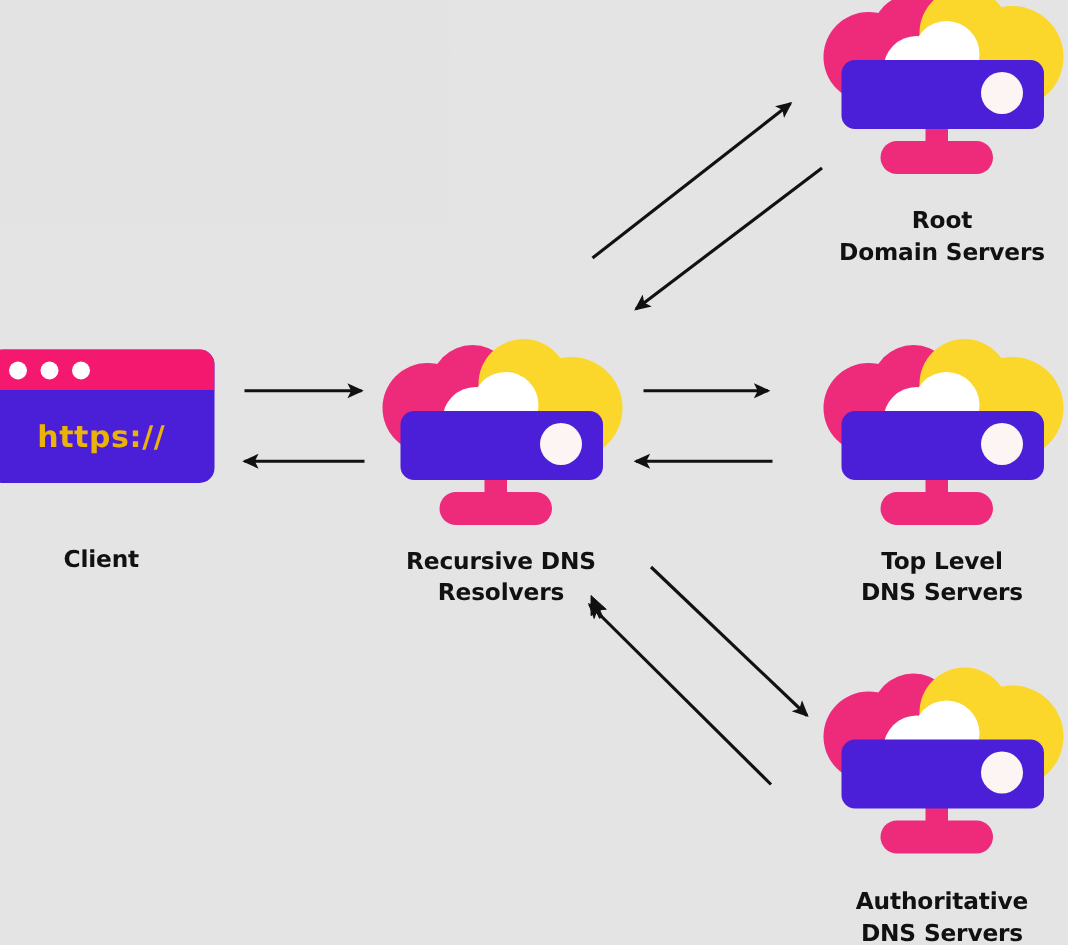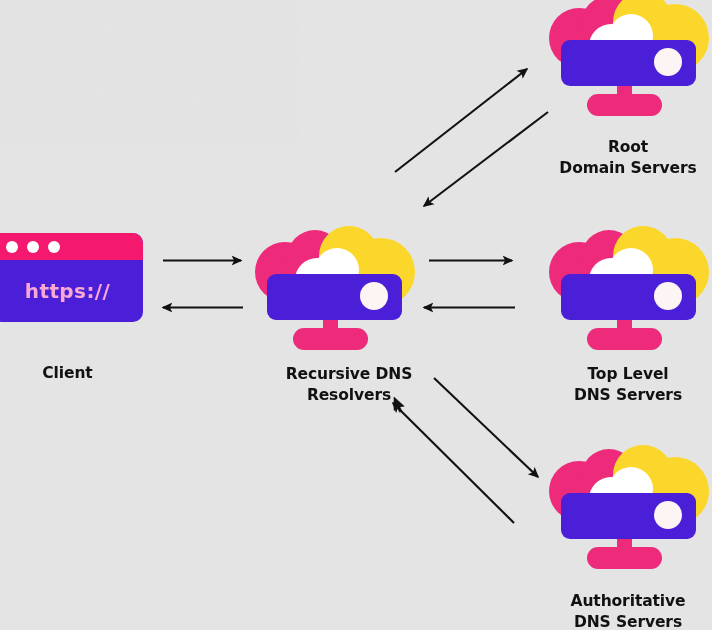--- a/index.html
+++ b/index.html
@@ -47,21 +47,21 @@
     border-radius: 50%;
     background: #fff;
   }
   .browser .body {
     height: 62px;
     display: flex;
     align-items: center;
     justify-content: center;
   }
   .browser .url {
-    color: #f9a8d4;
+    color: #eab308;
     font-size: 20px;
     font-weight: 600;
     font-family: "DejaVu Sans", sans-serif;
     letter-spacing: .4px;
   }
 
   
   .label {
     position: absolute;
     text-align: center;
@@ -153,21 +153,21 @@
       <rect x="74" y="62" width="15" height="36" rx="7.4" fill="#fcd72b"></rect>
       <rect x="74" y="86" width="15" height="24" fill="#ee2a7b"></rect>
 
       <rect x="44" y="100" width="75" height="22" rx="11" fill="#ee2a7b"></rect>
 
       <rect x="18" y="46" width="135" height="46" rx="9" fill="#4b1fd8"></rect>
 
       <circle cx="125" cy="68" r="14" fill="#fdf4f4"></circle>
     </svg>
   </div>
-  <div class="label" style="left:260px; top:364px; width:178px;">Recursive DNS
+  <div class="label" style="left:245px; top:364px; width:178px;">Recursive DNS
 Resolvers</div>
 
   <div class="svr" style="left:543px; top:-6px;">
     <svg viewBox="0 0 170 135">
       <g>
         <circle cx="36" cy="44" r="30" fill="#ee2a7b"></circle>
         <circle cx="66" cy="30" r="28" fill="#ee2a7b"></circle>
         <rect x="30" y="44" width="52" height="30" fill="#ee2a7b"></rect>
       </g>
       <g>

